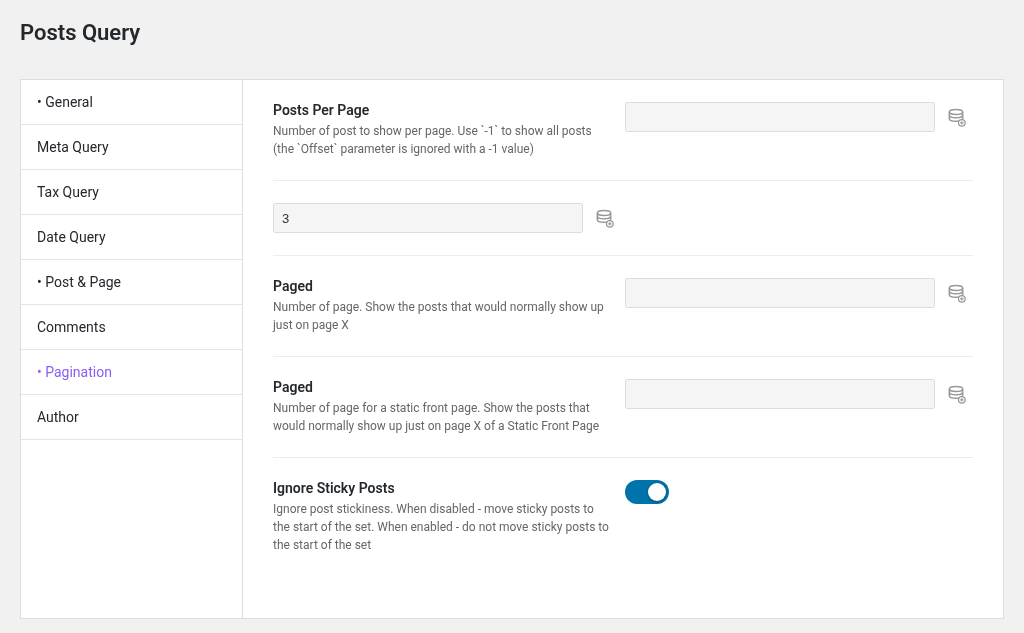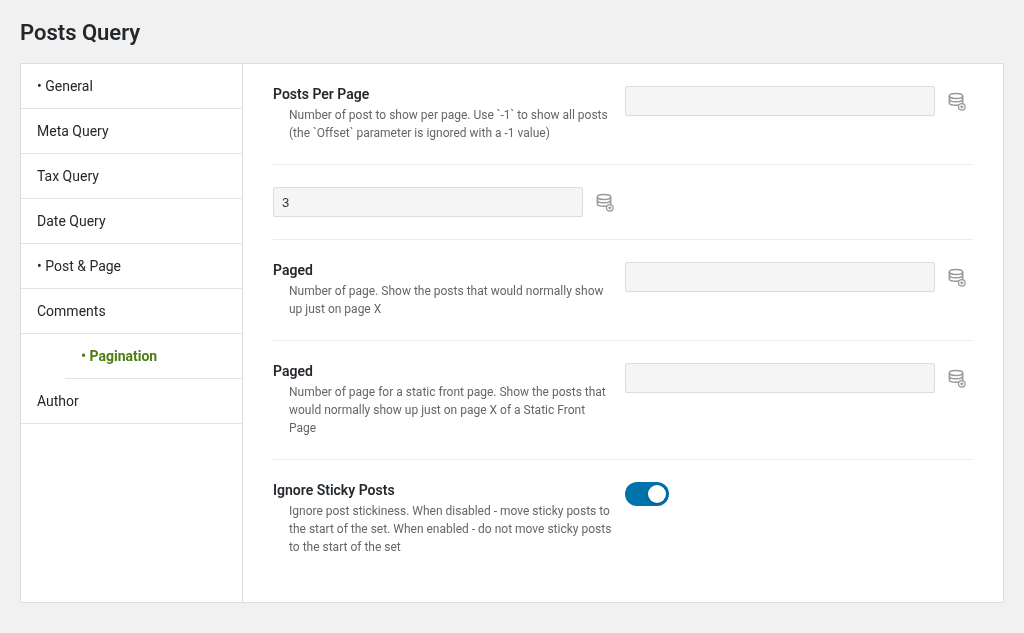--- a/index.html
+++ b/index.html
@@ -10,21 +10,21 @@
       font-size: 14px;
     }
     .page-wrapper {
       padding: 20px;
       min-height: 633px;
     }
     .page-title {
       font-size: 22px;
       font-weight: 600;
       color: #23282d;
-      margin-bottom: 18px;
+      margin-bottom: 34px;
     }
     .layout {
       display: flex;
       background: #fff;
       border: 1px solid #ddd;
       min-height: 540px;
     }
     
     .sidebar {
       width: 222px;
@@ -37,23 +37,22 @@
       display: flex;
       align-items: center;
       padding: 14px 16px;
       border-bottom: 1px solid #e5e5e5;
       cursor: pointer;
       color: #23282d;
       font-size: 14px;
       font-weight: 400;
     }
     .sidebar-item.active {
-      color: #4d7c0f;
-      font-weight: 700;
-      margin-left: 44px;
+      color: #8b5cf6;
+      font-weight: 400;
     }
     
     .main-content {
       flex: 1;
       padding: 0 30px;
       background: #fff;
     }
     .field-row {
       padding: 22px 0;
       border-bottom: 1px solid #ececec;
@@ -70,21 +69,20 @@
     .field-label {
       font-weight: 600;
       font-size: 14px;
       color: #23282d;
       margin-bottom: 4px;
     }
     .field-desc {
       font-size: 12px;
       color: #666;
       line-height: 1.5;
-      margin-left: 16px;
     }
     .field-control {
       display: flex;
       align-items: center;
       gap: 8px;
       flex: 1;
     }
     .text-input {
       width: 100%;
       max-width: 310px;

